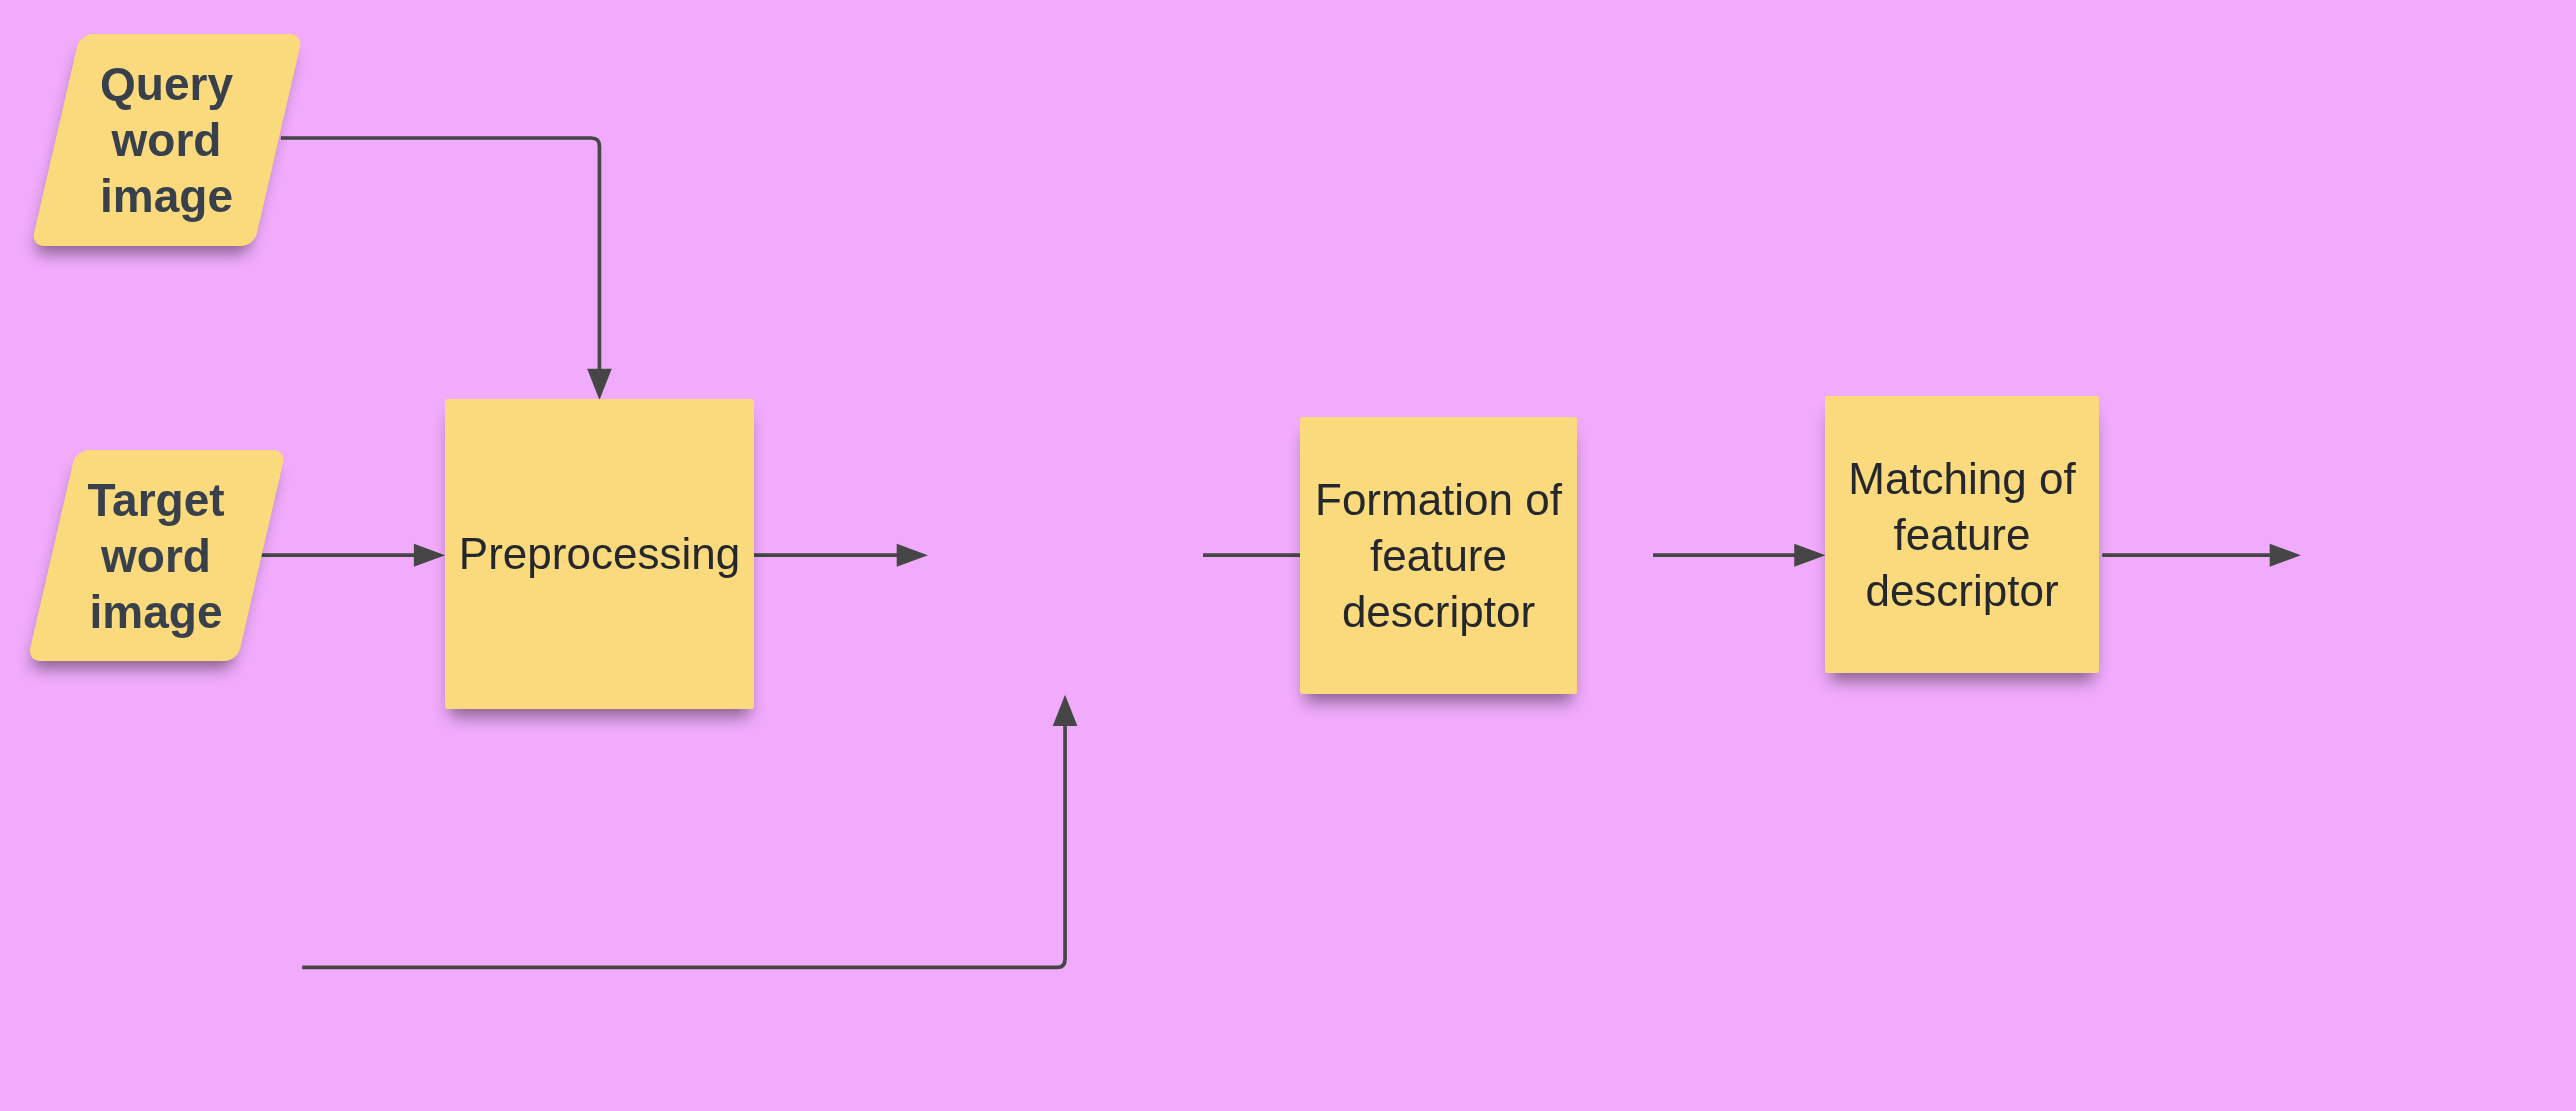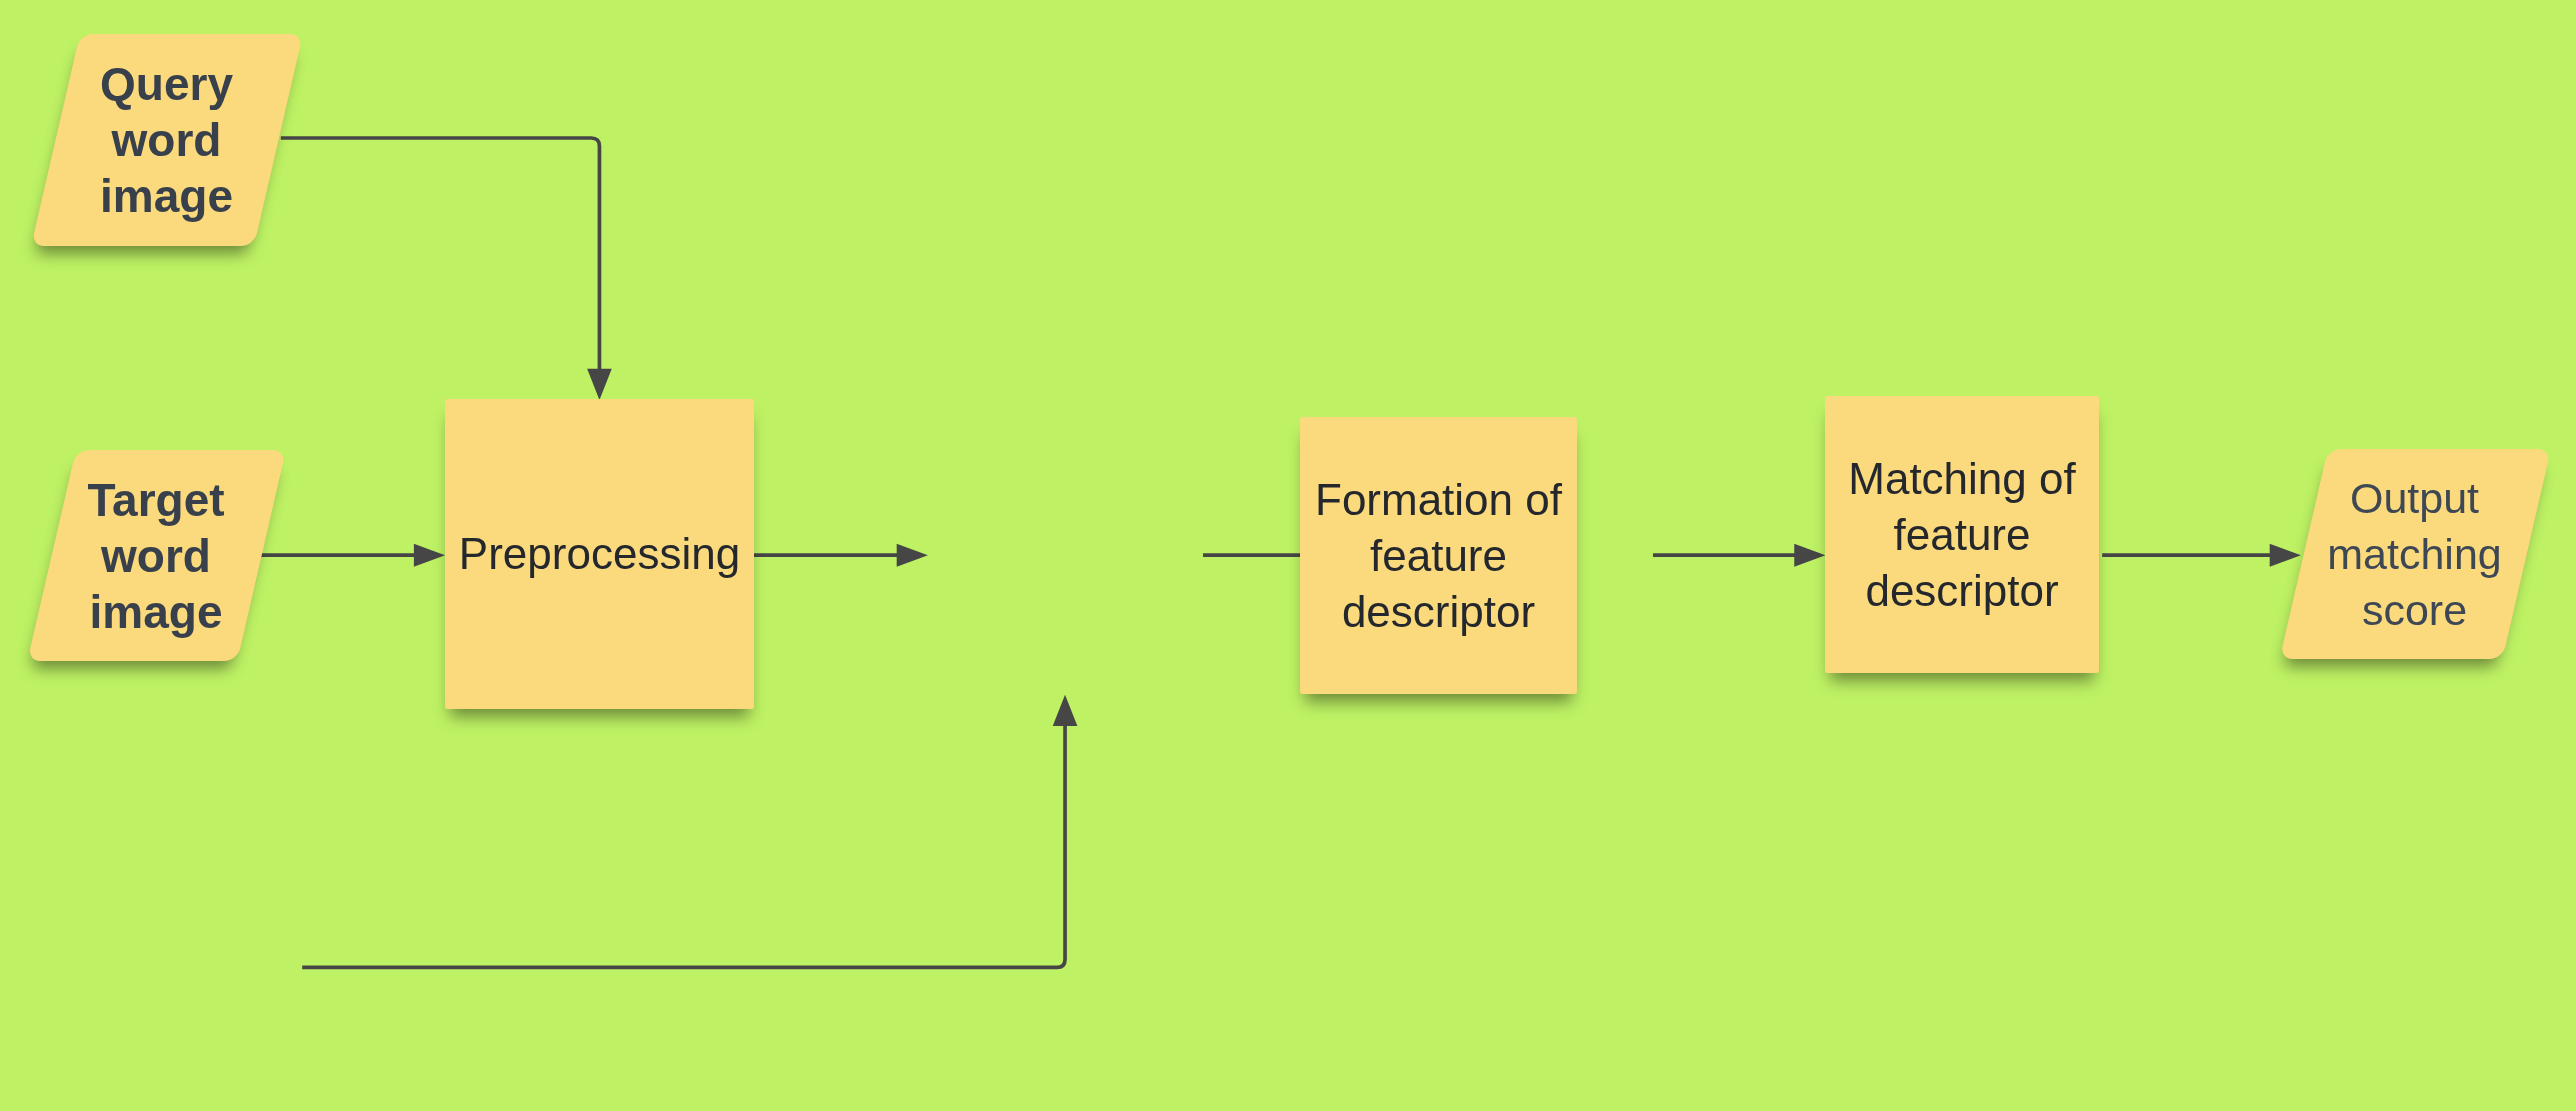--- a/index.html
+++ b/index.html
@@ -4,21 +4,21 @@
 <style>
   html, body {
     margin: 0;
     padding: 0;
     background: #ffffff;
   }
   .canvas {
     position: relative;
     width: 2576px;
     height: 1112px;
-    background: #bef264;
+    background: #f0abfc;
     overflow: hidden;
     font-family: "Liberation Sans", "DejaVu Sans", sans-serif;
   }
   .node { position: absolute; }
   .node .fill {
     position: absolute;
     left: 0; top: 0; right: 0; bottom: 0;
     background: #FBD97D;
     box-shadow: 0 13px 15px -5px rgba(0,0,0,0.42);
   }
@@ -142,21 +142,15 @@
 descriptor</div>
   </div>
 
   <div class="node rect" id="n-match">
     <div class="fill"></div>
     <div class="label process-lbl">Matching of
 feature
 descriptor</div>
   </div>
 
-  <div class="node para" id="n-output">
-    <div class="fill"></div>
-    <div class="label output-lbl">Output
-matching
-score</div>
-  </div>
 
 </div>
 
 
 </body></html>

